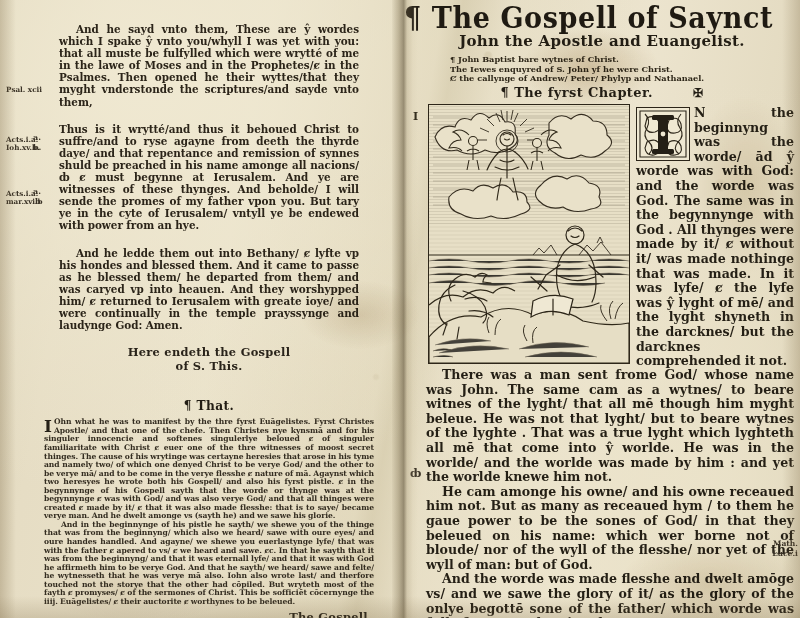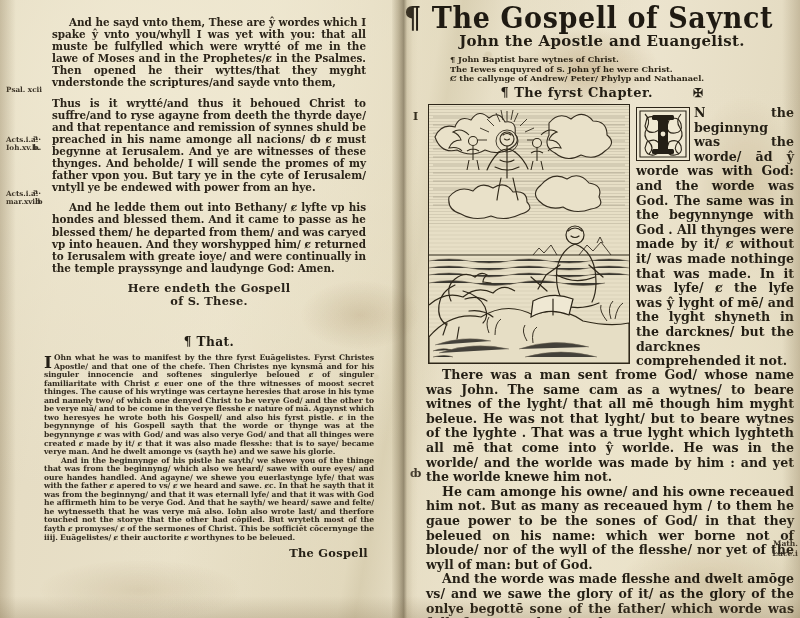--- a/index.html
+++ b/index.html
@@ -65,21 +65,21 @@
   
   #leftpage{position:absolute;left:0;top:0;width:392px;height:618px;}
   #left-col{
     position:absolute;left:44px;top:8px;width:330px;
   }
   .l-body{
     font-size:10.4px;line-height:12.1px;text-align:justify;
     color:#2b2419;font-weight:700;
     word-spacing:-0.2px;
   }
-  .l-body p{margin:8px;}
+  .l-body p{margin:15px;}
   .l-indent{text-indent:17px;}
 
   .colophon{
     margin-top:1px;text-align:center;font-size:11.4px;line-height:13.6px;
     color:#29231a;font-weight:700;letter-spacing:.3px;
   }
   .johnhead{
     margin-top:26px;text-align:center;font-size:12.2px;color:#221d14;
     font-weight:700;letter-spacing:.4px;
   }
@@ -181,21 +181,21 @@
 
     <div id="left-col">
       <div class="l-body">
         <p class="l-indent">And he sayd vnto them, These are ŷ wordes which I spake ŷ vnto you/whyll I was yet with you: that all muste be fulfylled which were wrytté of me in the lawe of Moses and in the Prophetes/ȼ in the Psalmes. Then opened he their wyttes/that they myght vnderstonde the scriptures/and sayde vnto them,</p>
         <p>Thus is it wrytté/and thus it behoued Christ to suffre/and to ryse agayne from deeth the thyrde daye/ and that repentance and remission of synnes shuld be preached in his name amonge all nacions/ ȸ ȼ must begynne at Ierusalem. And ye are witnesses of these thynges. And beholde/ I will sende the promes of my father vpon you. But tary ye in the cyte of Ierusalem/ vntyll ye be endewed with power from an hye.</p>
         <p class="l-indent">And he ledde them out into Bethany/ ȼ lyfte vp his hondes and blessed them. And it came to passe as he blessed them/ he departed from them/ and was caryed vp into heauen. And they worshypped him/ ȼ returned to Ierusalem with greate ioye/ and were continually in the temple prayssynge and laudynge God: Amen.</p>
       </div>
 
       <div class="colophon">
         <div>Here endeth the Gospell</div>
-        <div>of S. These.</div>
+        <div>of S. This.</div>
       </div>
 
       <div class="johnhead">¶ That.</div>
 
       <div class="prologue">
         <p><span class="drop">I</span><span>Ohn what he was to manifest by the thre fyrst Euāgelistes. Fyrst Christes Apostle/ and that one of the chefe. Then Christes nye kynsmā and for his singuler innocencie and softenes singulerlye beloued ȼ of singuler familiaritate with Christ ȼ euer one of the thre witnesses of moost secret thinges. The cause of his wrytinge was certayne heresies that arose in his tyme and namely two/ of which one denyed Christ to be verye God/ and the other to be verye mā/ and to be come in the verye flesshe ȼ nature of mā. Agaynst which two heresyes he wrote both his Gospell/ and also his fyrst pistle. ȼ in the begynnynge of his Gospell sayth that the worde or thynge was at the begynnynge ȼ was with God/ and was also verye God/ and that all thinges were created ȼ made by it/ ȼ that it was also made flesshe: that is to saye/ became verye man. And he dwelt amonge vs (sayth he) and we sawe his glorie.</span></p>
         <p class="l-indent">And in the beginnynge of his pistle he sayth/ we shewe you of the thinge that was from the beginnyng/ which also we heard/ sawe with oure eyes/ and oure handes handled. And agayne/ we shewe you euerlastynge lyfe/ that was with the father ȼ apered to vs/ ȼ we heard and sawe. ȼc. In that he sayth that it was from the beginnyng/ and that it was eternall lyfe/ and that it was with God he affirmeth him to be verye God. And that he sayth/ we heard/ sawe and felte/ he wytnesseth that he was verye mā also. Iohn also wrote last/ and therfore touched not the storye that the other had cōpiled. But wryteth most of the fayth ȼ promyses/ ȼ of the sermones of Christ. This be sofficiēt cōcernynge the iiij. Euāgelistes/ ȼ their auctorite ȼ worthynes to be beleued.</p>
       </div>
 
       <div class="catchword">The Gospell</div>

